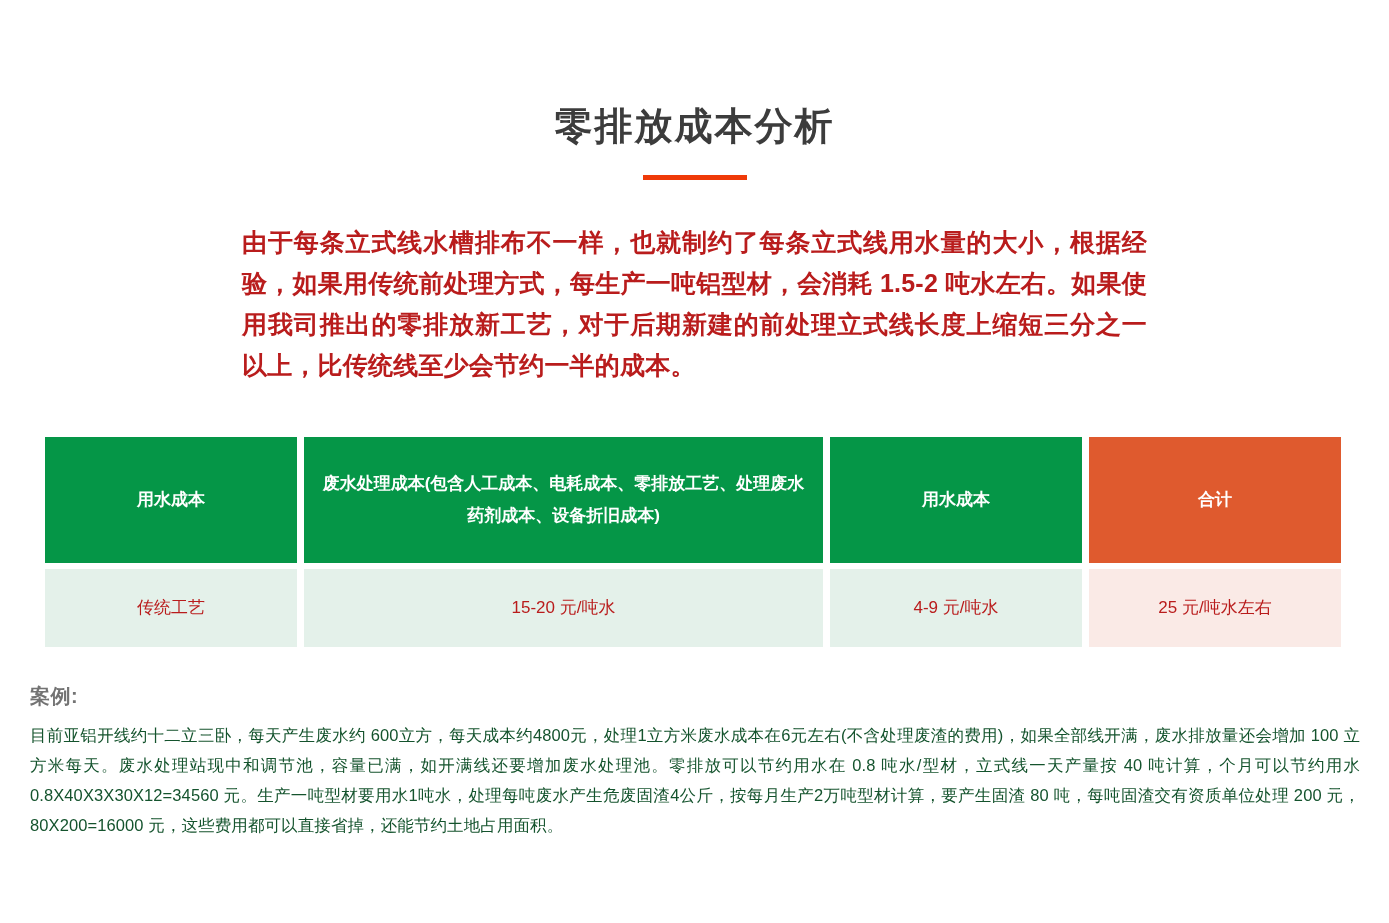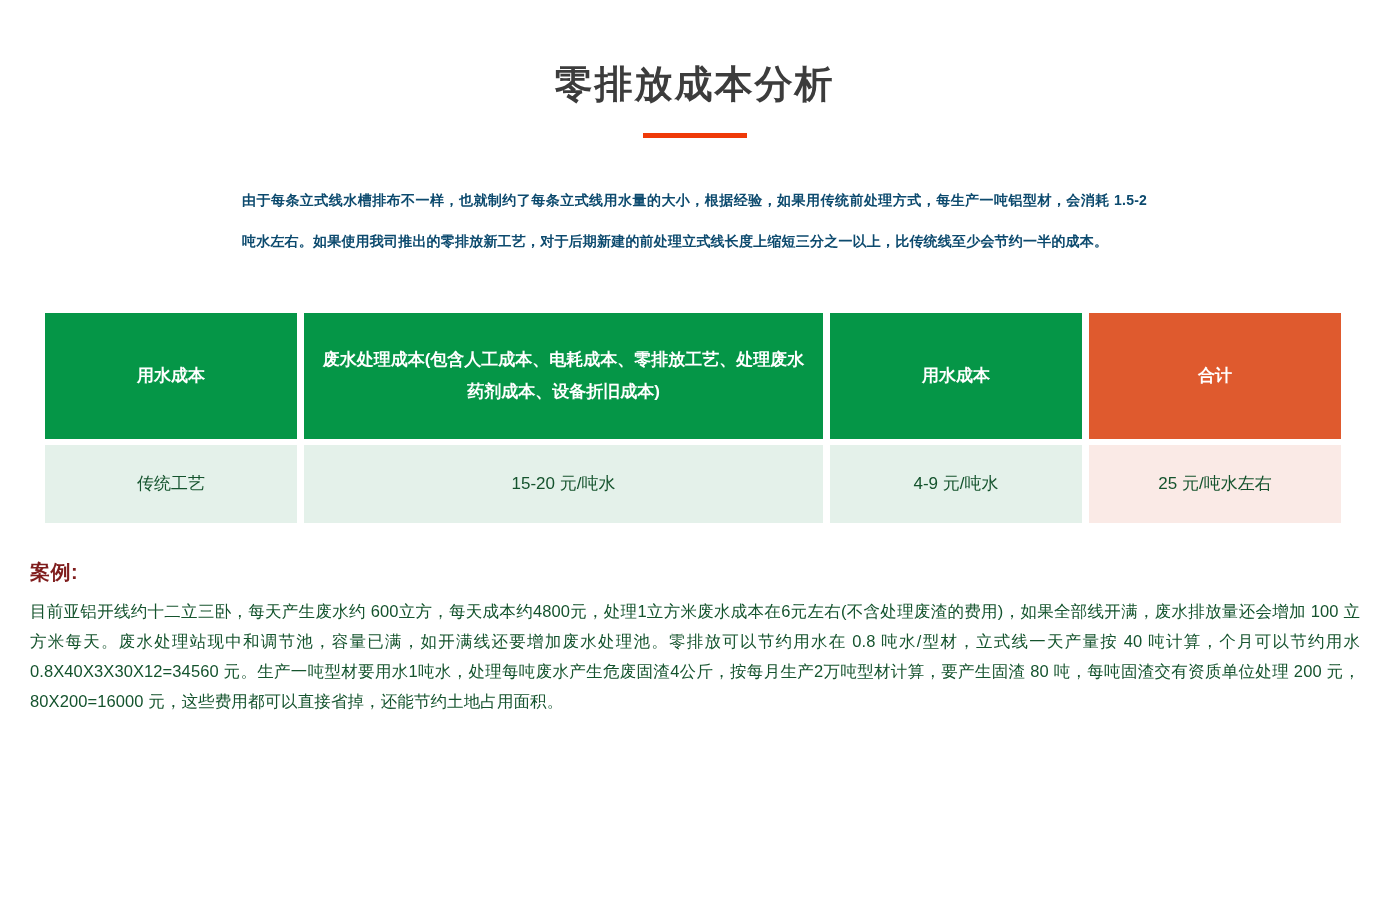--- a/index.html
+++ b/index.html
@@ -20,44 +20,45 @@
     width: 1389px;
     height: 923px;
     position: relative;
     box-sizing: border-box;
   }
 
   
   .title-block {
     padding-top: 62px;
     text-align: center;
+    margin-top: 42px;
   }
   .page-title {
     font-size: 38px;
     font-weight: bold;
     color: #3c3c3c;
     letter-spacing: 2px;
     line-height: 1.2;
     margin: 0;
   }
   .title-rule {
     width: 104px;
     height: 5px;
     background: #ef3a08;
     margin: 25px auto 0 auto;
   }
 
   
   .intro {
     margin: 42px auto 0 auto;
     width: 905px;
-    font-size: 14px;
+    font-size: 25px;
     font-weight: bold;
     line-height: 41px;
-    color: #0c4a6e;
+    color: #b91c1c;
     text-align: justify;
     letter-spacing: 0.2px;
   }
 
   
   .cost-table {
     margin: 45px 0 0 38px;
     width: 1310px;
     border-collapse: separate;
     border-spacing: 7px 6px;
@@ -78,40 +79,40 @@
     background: #059647;
     padding: 0 14px;
   }
   .cost-table thead th.total-head {
     background: #df5a2e;
   }
   .cost-table tbody td {
     height: 78px;
     font-size: 17px;
     font-weight: normal;
-    color: #14532d;
+    color: #b91c1c;
     background: #e4f1ea;
   }
   .cost-table tbody td.total-cell {
     background: #faeae6;
   }
   .col-1 { width: 250px; }
   .col-2 { width: 515px; }
   .col-3 { width: 250px; }
   .col-4 { width: 250px; }
 
   
   .case-block {
     margin: 30px 0 0 30px;
     width: 1330px;
   }
   .case-heading {
     font-size: 20px;
     font-weight: bold;
-    color: #7f1d1d;
+    color: #737373;
     margin: 0 0 10px 0;
     letter-spacing: 0.5px;
   }
   .case-body {
     font-size: 16.5px;
     line-height: 30px;
     color: #14532d;
     text-align: justify;
     margin: 0;
     letter-spacing: 0.1px;

